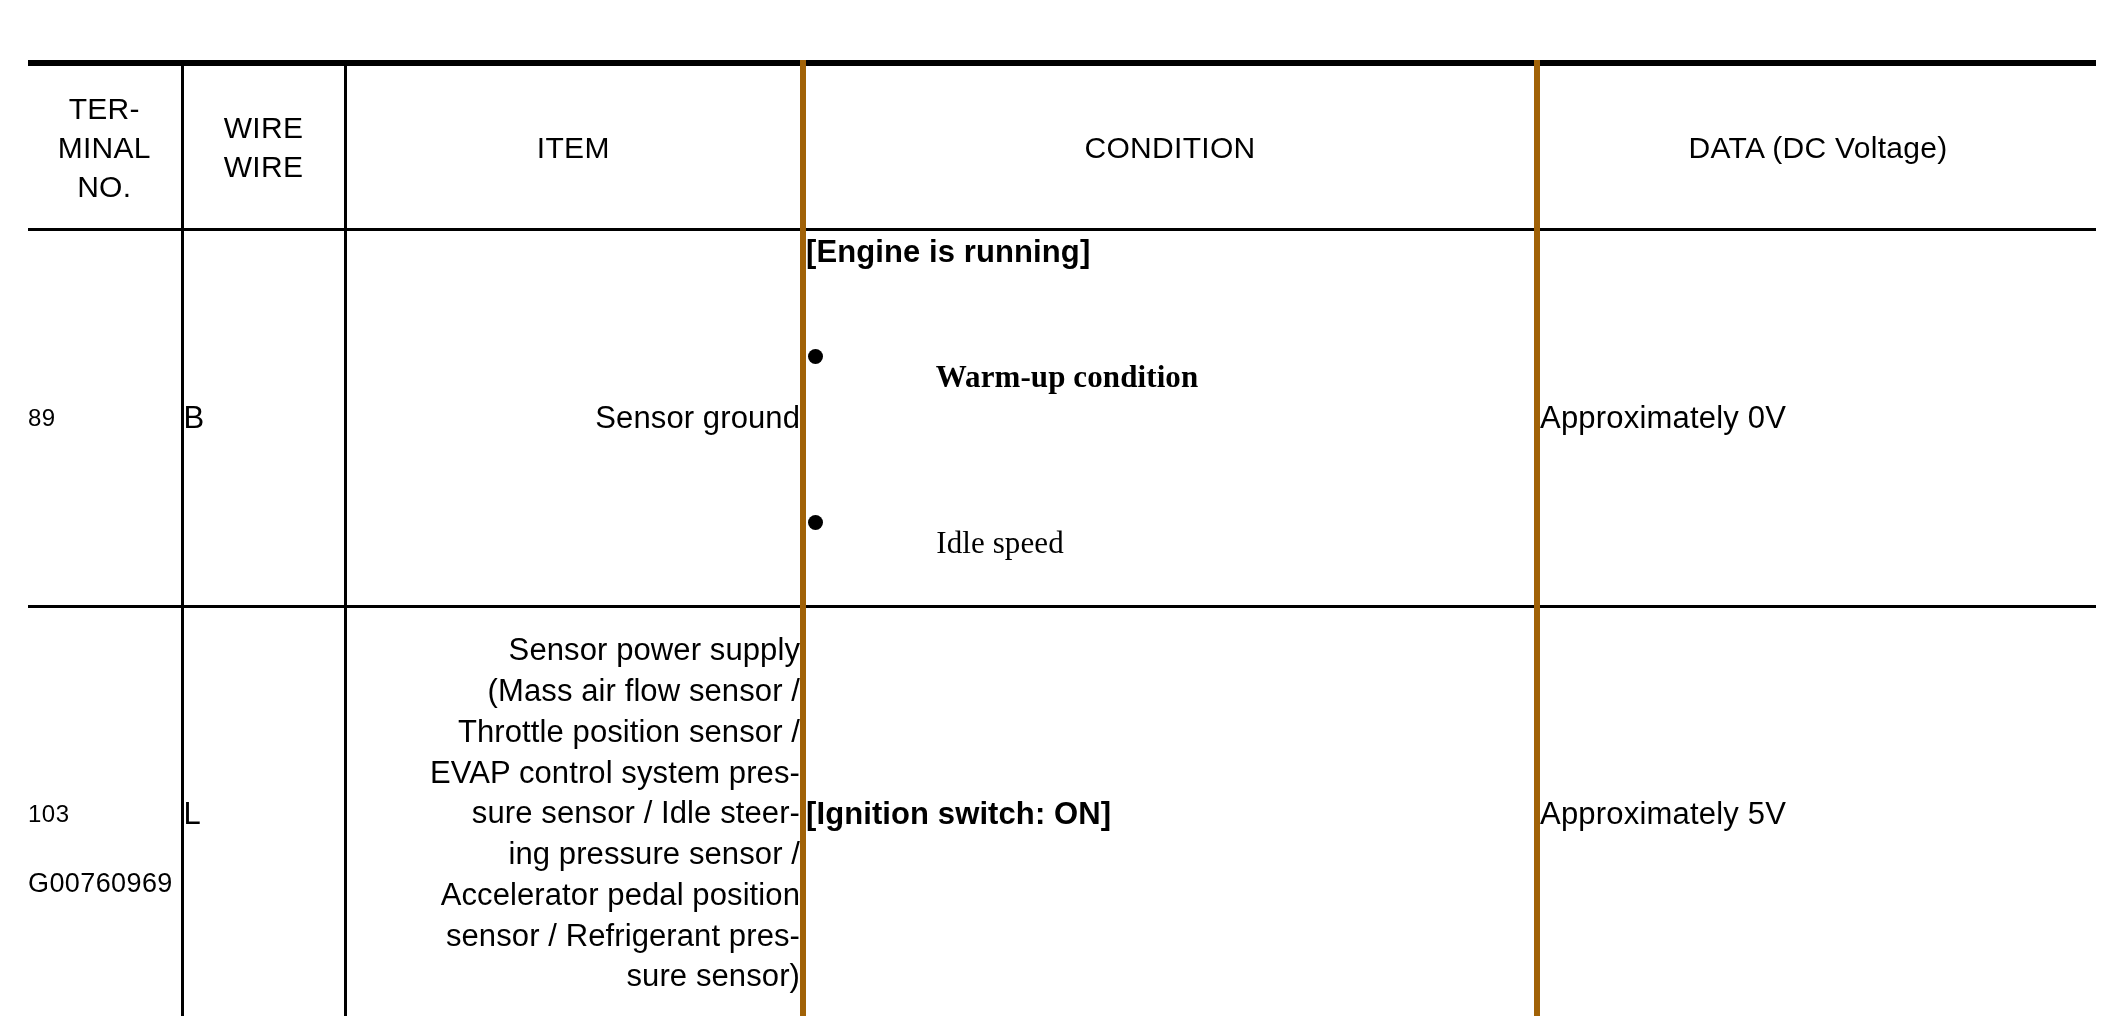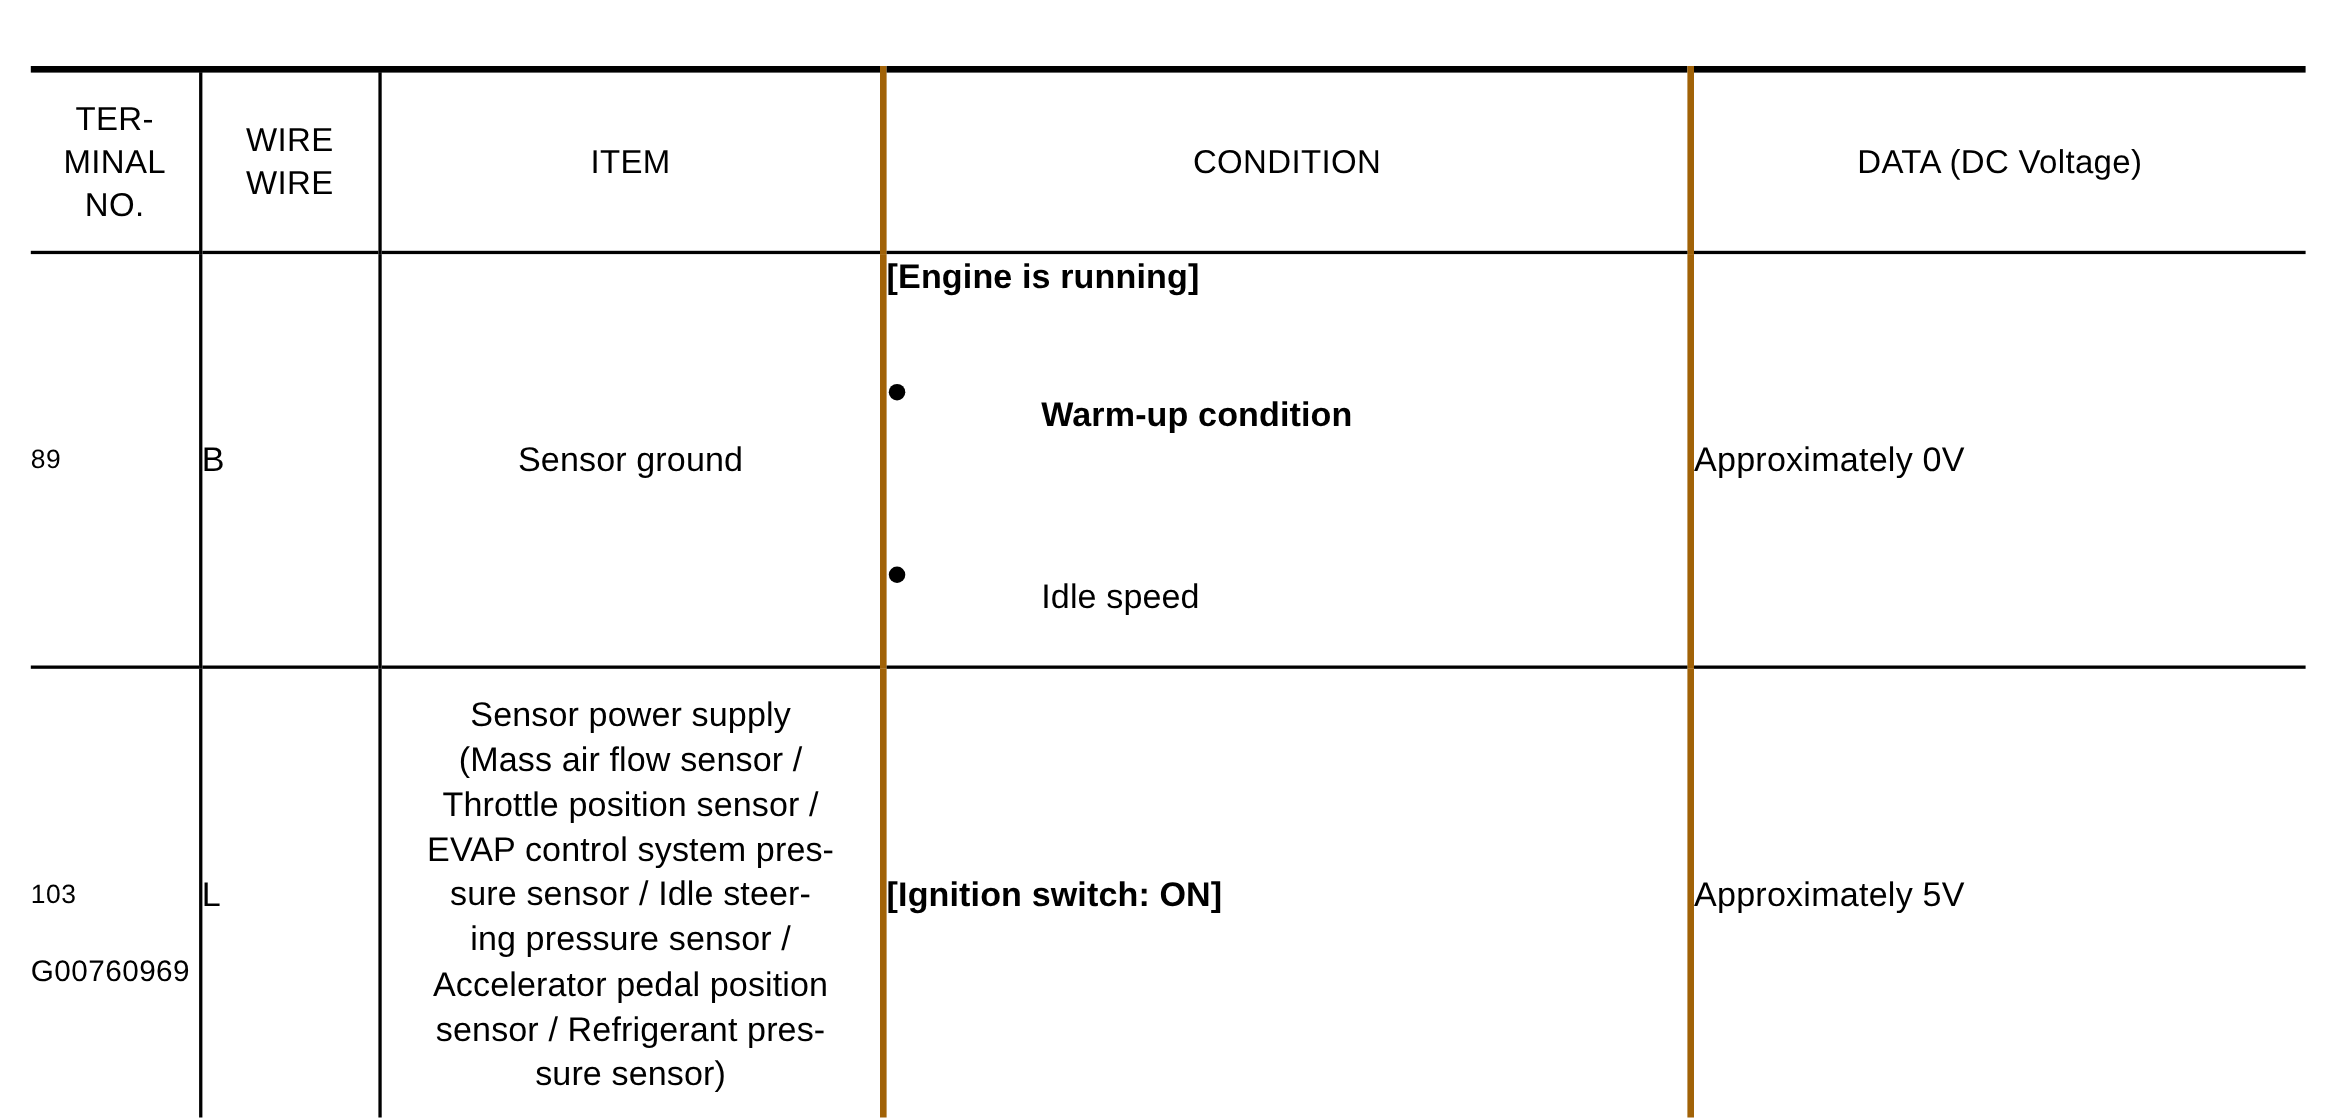--- a/index.html
+++ b/index.html
@@ -69,21 +69,21 @@
     font-size: 24px;
     letter-spacing: 0.5px;
   }
   .cell-wire {
     text-align: left;
     font-size: 31px;
     padding-left: 24px;
     letter-spacing: 0.5px;
   }
   .cell-item {
-    text-align: center;
+    text-align: right;
     font-size: 31px;
     line-height: 1.315;
     padding: 0 10px 0 24px;
     letter-spacing: 0.1px;
   }
   .cell-cond {
     text-align: left;
     font-size: 31px;
     line-height: 1.34;
     padding: 0 10px 0 22px;
@@ -100,20 +100,21 @@
   .cell-cond .line { display: block; white-space: pre; }
 
   .bold { font-weight: bold; }
 
   
   .bullet-line {
     display: block;
     position: relative;
     padding-left: 36px;
     white-space: pre;
+    font-family: Liberation Serif, serif;
   }
   .bullet-line .dot {
     position: absolute;
     left: 2px;
     top: 50%;
     width: 15px;
     height: 15px;
     margin-top: -7px;
     background: #000;
     border-radius: 50%;

